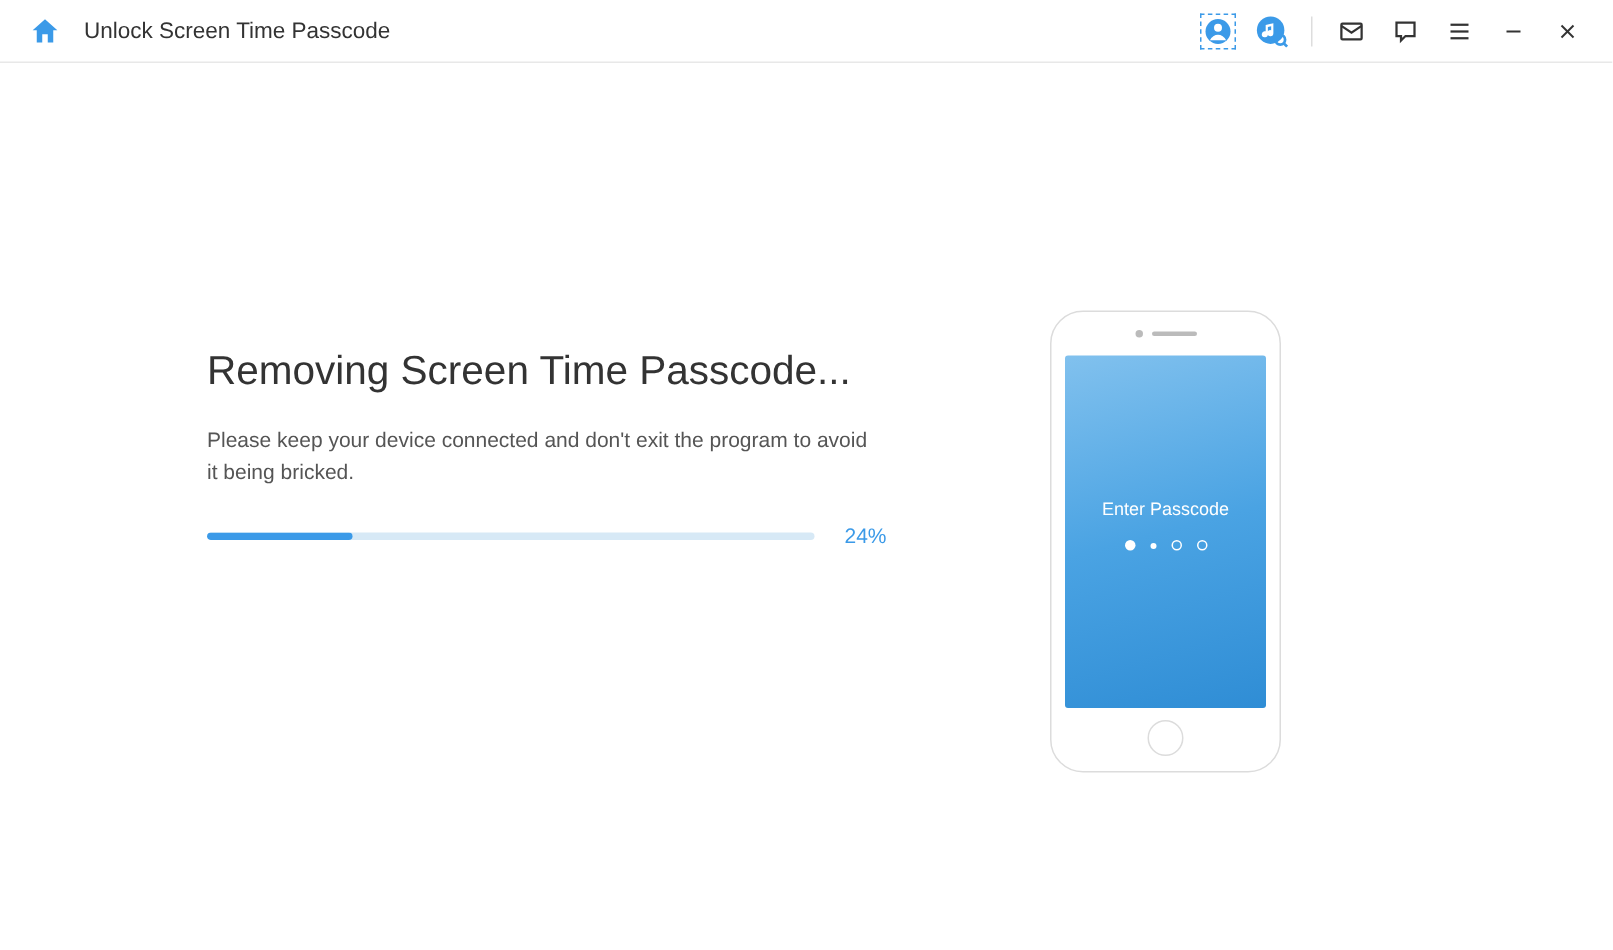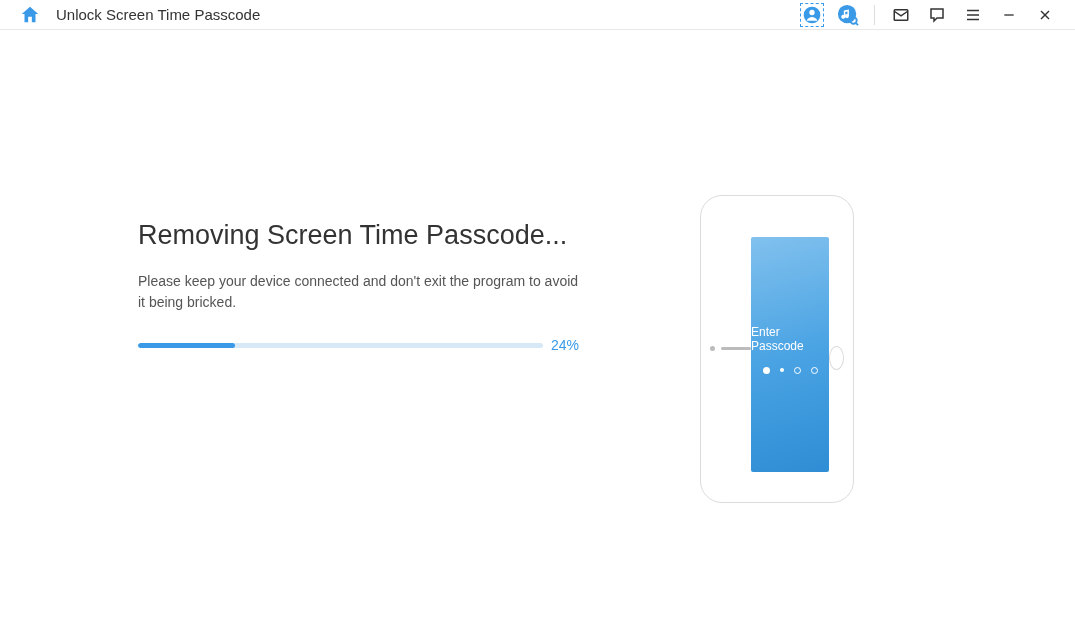--- a/index.html
+++ b/index.html
@@ -7,21 +7,21 @@
       font-family: -apple-system, BlinkMacSystemFont, "Segoe UI", Arial, sans-serif;
       background: #ffffff;
       width: 1075px;
       height: 633px;
       overflow: hidden;
     }
     .header {
       display: flex;
       align-items: center;
       justify-content: space-between;
-      height: 30px;
+      height: 42px;
       border-bottom: 1px solid #e8e8e8;
       padding: 0 18px;
     }
     .header-left {
       display: flex;
       align-items: center;
       gap: 14px;
     }
     .home-icon {
       width: 24px;
@@ -82,21 +82,21 @@
       margin-bottom: 24px;
     }
     .wait-text {
       font-size: 14px;
       color: #555;
       margin-bottom: 18px;
     }
     .progress-row {
       display: flex;
       align-items: center;
-      gap: 8px;
+      gap: 20px;
     }
     .progress-bar {
       width: 405px;
       height: 5px;
       background: #d7e9f6;
       border-radius: 3px;
       overflow: hidden;
       position: relative;
     }
     .progress-fill {
@@ -115,21 +115,21 @@
       justify-content: flex-start;
     }
     .phone {
       width: 154px;
       height: 308px;
       border: 1px solid #dcdcdc;
       border-radius: 22px;
       background: #fff;
       padding: 12px 9px 2px 9px;
       display: flex;
-      flex-direction: row;
+      flex-direction: column;
       align-items: center;
     }
     .phone-top {
       display: flex;
       align-items: center;
       gap: 6px;
       margin-bottom: 12px;
     }
     .phone-dot {
       width: 5px;

